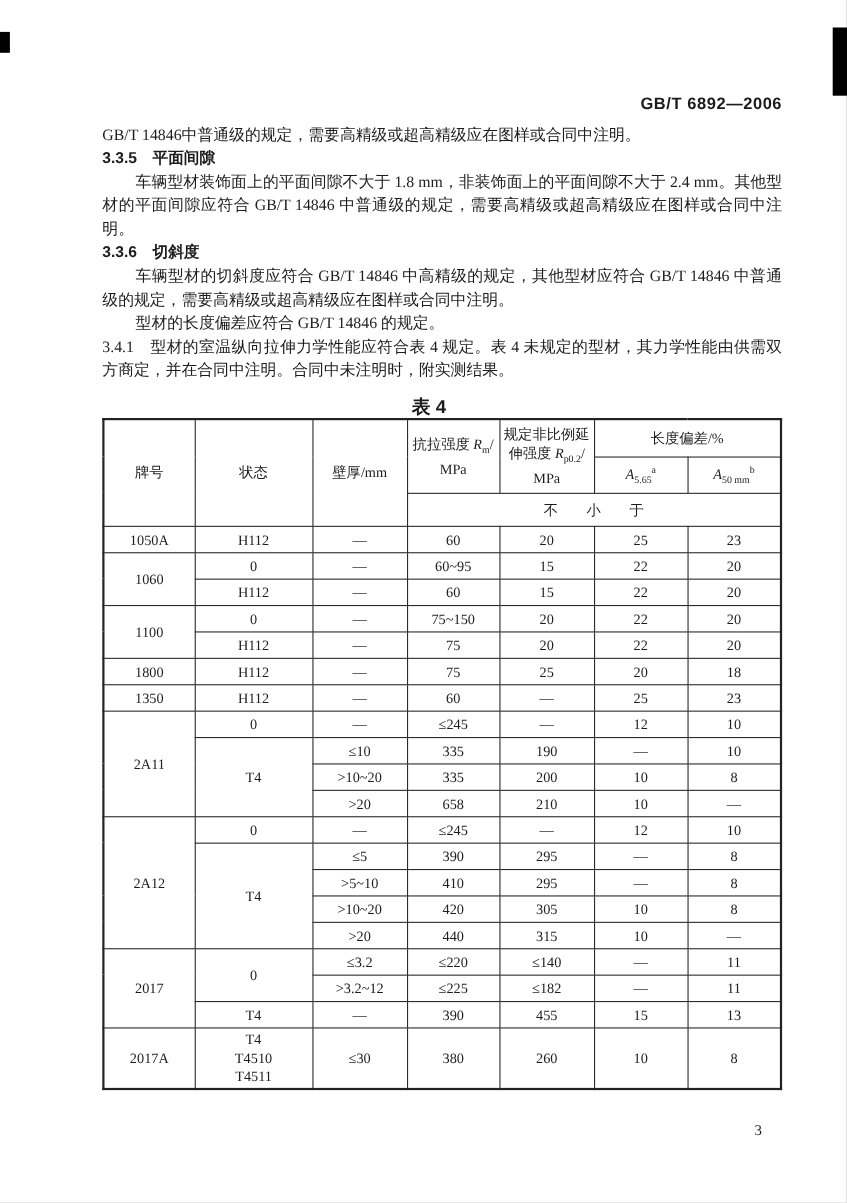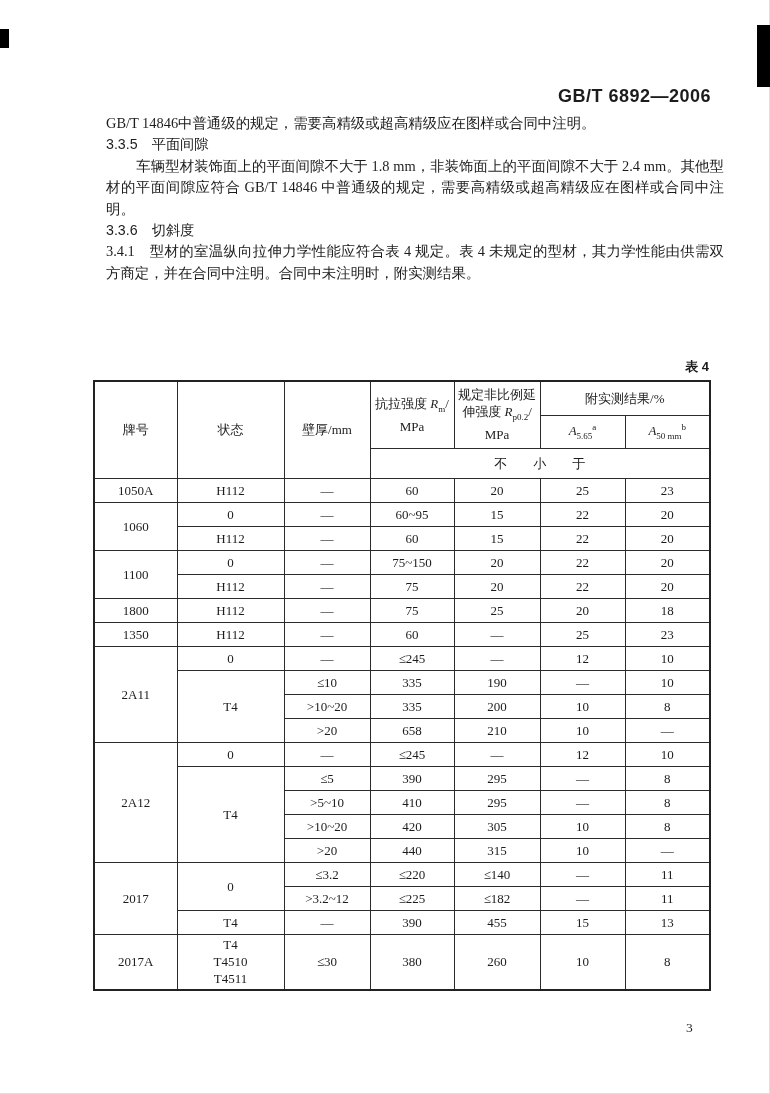--- a/index.html
+++ b/index.html
@@ -4,32 +4,32 @@
 <style>
   html,body{margin:0;padding:0;background:#ffffff;}
   .page{
     position:relative;width:770px;height:1094px;background:#fff;overflow:hidden;
     font-family:"Liberation Serif","DejaVu Serif",serif;color:#1c1c1c;
     box-shadow:inset -1px -1px 0 #e0e0e0;
   }
   .header-right{
     position:absolute;top:86px;right:59px;
     font-family:"Liberation Sans","DejaVu Sans",sans-serif;
-    font-weight:bold;font-size:18px;letter-spacing:.5px;
+    font-weight:bold;font-size:15px;letter-spacing:.5px;
   }
   .content{
     position:absolute;left:93px;top:113px;width:618px;
-    font-size:14.4px;line-height:21.4px;text-align:justify;margin-left:13px;
-  }
-  .blk-h{font-family:"Liberation Sans","DejaVu Sans",sans-serif;font-weight:normal;font-size:14.2px;}
+    font-size:14.4px;line-height:21.4px;text-align:justify;
+  }
+  .blk-h{font-family:"Liberation Sans","DejaVu Sans",sans-serif;font-weight:bold;font-size:14.2px;}
   .blk-p{text-indent:2.1em;}
   .blk-cont,.blk-pn{text-indent:0;}
   .tbl-caption{
-    position:absolute;left:93px;top:358px;width:616px;text-align:right;
-    font-family:"Liberation Sans","DejaVu Sans",sans-serif;font-weight:bold;font-size:13px;
+    position:absolute;left:82px;top:358px;width:616px;text-align:center;
+    font-family:"Liberation Sans","DejaVu Sans",sans-serif;font-weight:bold;font-size:17px;
   }
   table.props{
     position:absolute;left:93px;top:380px;width:616px;
     border-collapse:collapse;table-layout:fixed;
     font-size:13px;border:2px solid #222;
   }
   table.props th, table.props td{
     border:1px solid #2b2b2b;text-align:center;vertical-align:middle;
     padding:0 2px;font-weight:normal;white-space:pre-line;line-height:17px;
   }
@@ -52,20 +52,22 @@
   <div class="mark-left"></div>
   <div class="mark-right"></div>
 
   <div class="header-right">GB/T 6892—2006</div>
 
   <div class="content" id="content">
       <div class="blk blk-cont">GB/T 14846中普通级的规定，需要高精级或超高精级应在图样或合同中注明。</div>
       <div class="blk blk-h">3.3.5　平面间隙</div>
       <div class="blk blk-p">车辆型材装饰面上的平面间隙不大于 1.8 mm，非装饰面上的平面间隙不大于 2.4 mm。其他型材的平面间隙应符合 GB/T 14846 中普通级的规定，需要高精级或超高精级应在图样或合同中注明。</div>
       <div class="blk blk-h">3.3.6　切斜度</div>
+      <div class="blk blk-p">车辆型材的切斜度应符合 GB/T 14846 中高精级的规定，其他型材应符合 GB/T 14846 中普通级的规定，需要高精级或超高精级应在图样或合同中注明。</div>
+      <div class="blk blk-p">型材的长度偏差应符合 GB/T 14846 的规定。</div>
       <div class="blk blk-pn">3.4.1　型材的室温纵向拉伸力学性能应符合表 4 规定。表 4 未规定的型材，其力学性能由供需双方商定，并在合同中注明。合同中未注明时，附实测结果。</div>
     </div>
 
   <div class="tbl-caption">表 4</div>
 
   <table class="props" id="props-table">
       <colgroup>
         <col style="width: 83px;">
         <col style="width: 107px;">
         <col style="width: 86px;">
@@ -74,21 +76,21 @@
         <col style="width: 85px;">
         <col style="width: 85px;">
       </colgroup>
       <thead>
         <tr>
           <th rowspan="3">牌号</th>
           <th rowspan="3">状态</th>
           <th rowspan="3">壁厚/mm</th>
           <th rowspan="2">抗拉强度 <i>R</i><sub>m</sub>/<br>MPa</th>
           <th rowspan="2">规定非比例延<br>伸强度 <i>R</i><sub>p0.2</sub>/<br>MPa</th>
-          <th colspan="2">附实测结果/%</th>
+          <th colspan="2">长度偏差/%</th>
         </tr>
         <tr>
           <th><i>A</i><sub>5.65</sub><sup>a</sup></th>
           <th><i>A</i><sub>50 mm</sub><sup>b</sup></th>
         </tr>
         <tr>
           <th colspan="4">不　　小　　于</th>
         </tr>
       </thead>
       <tbody>

